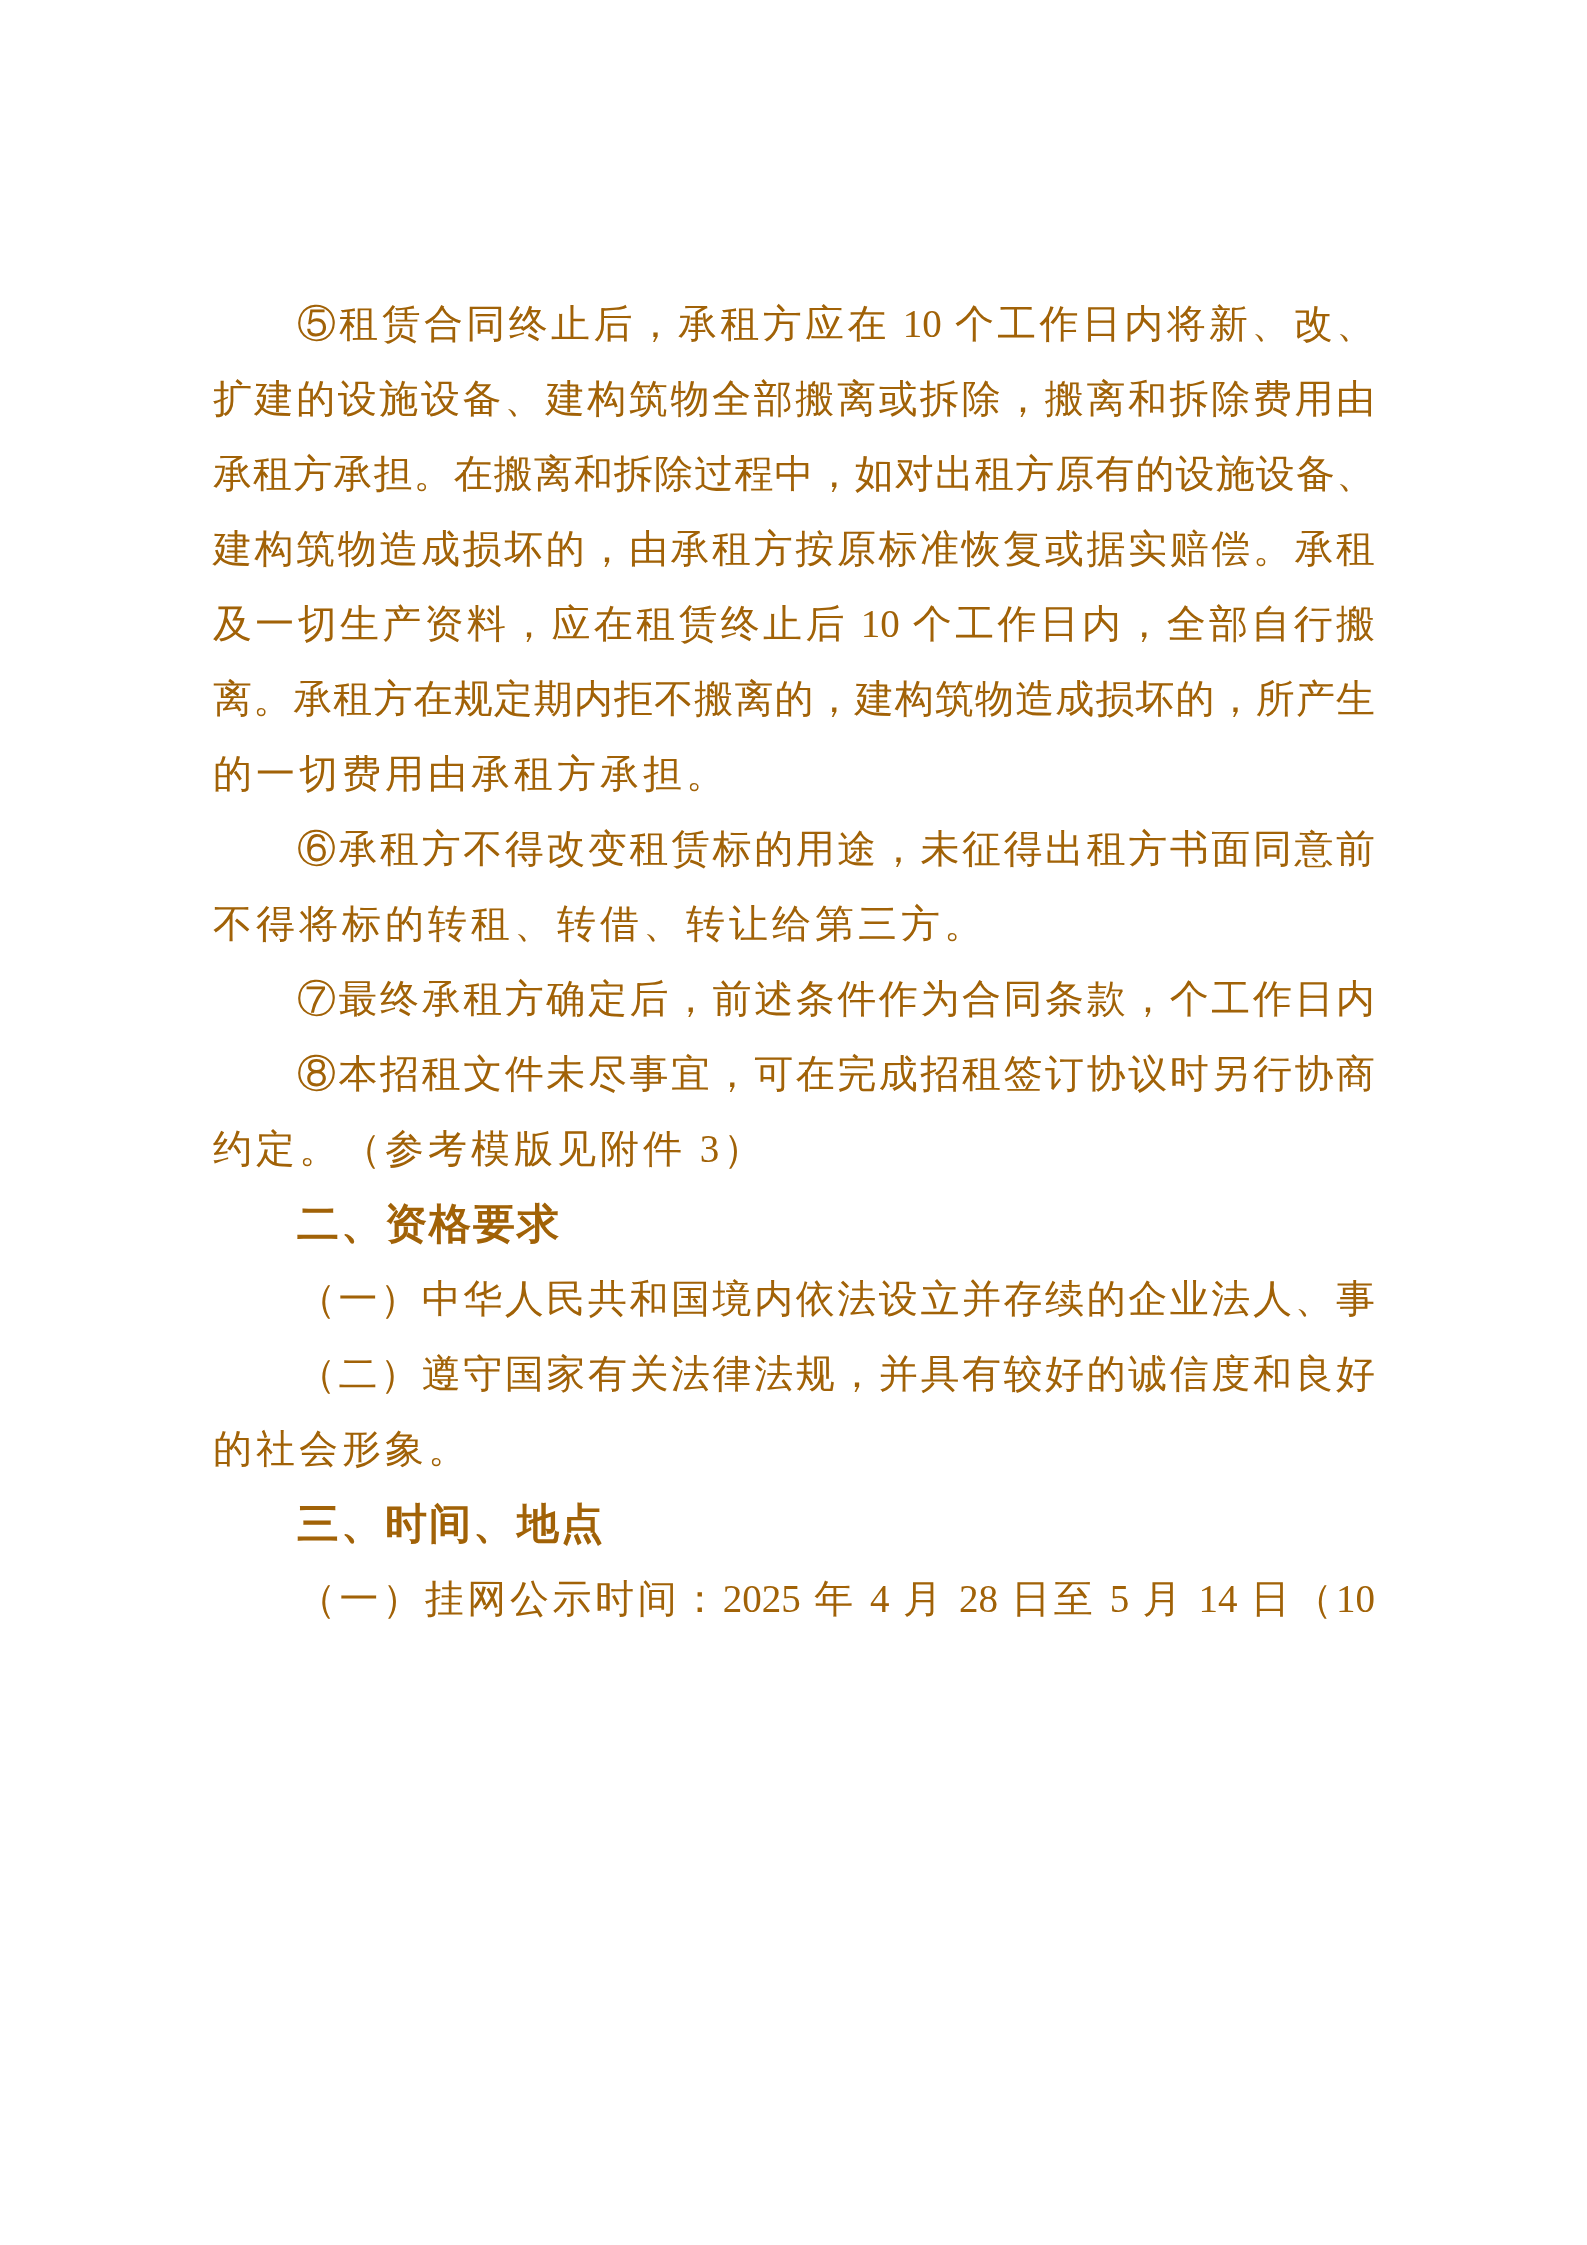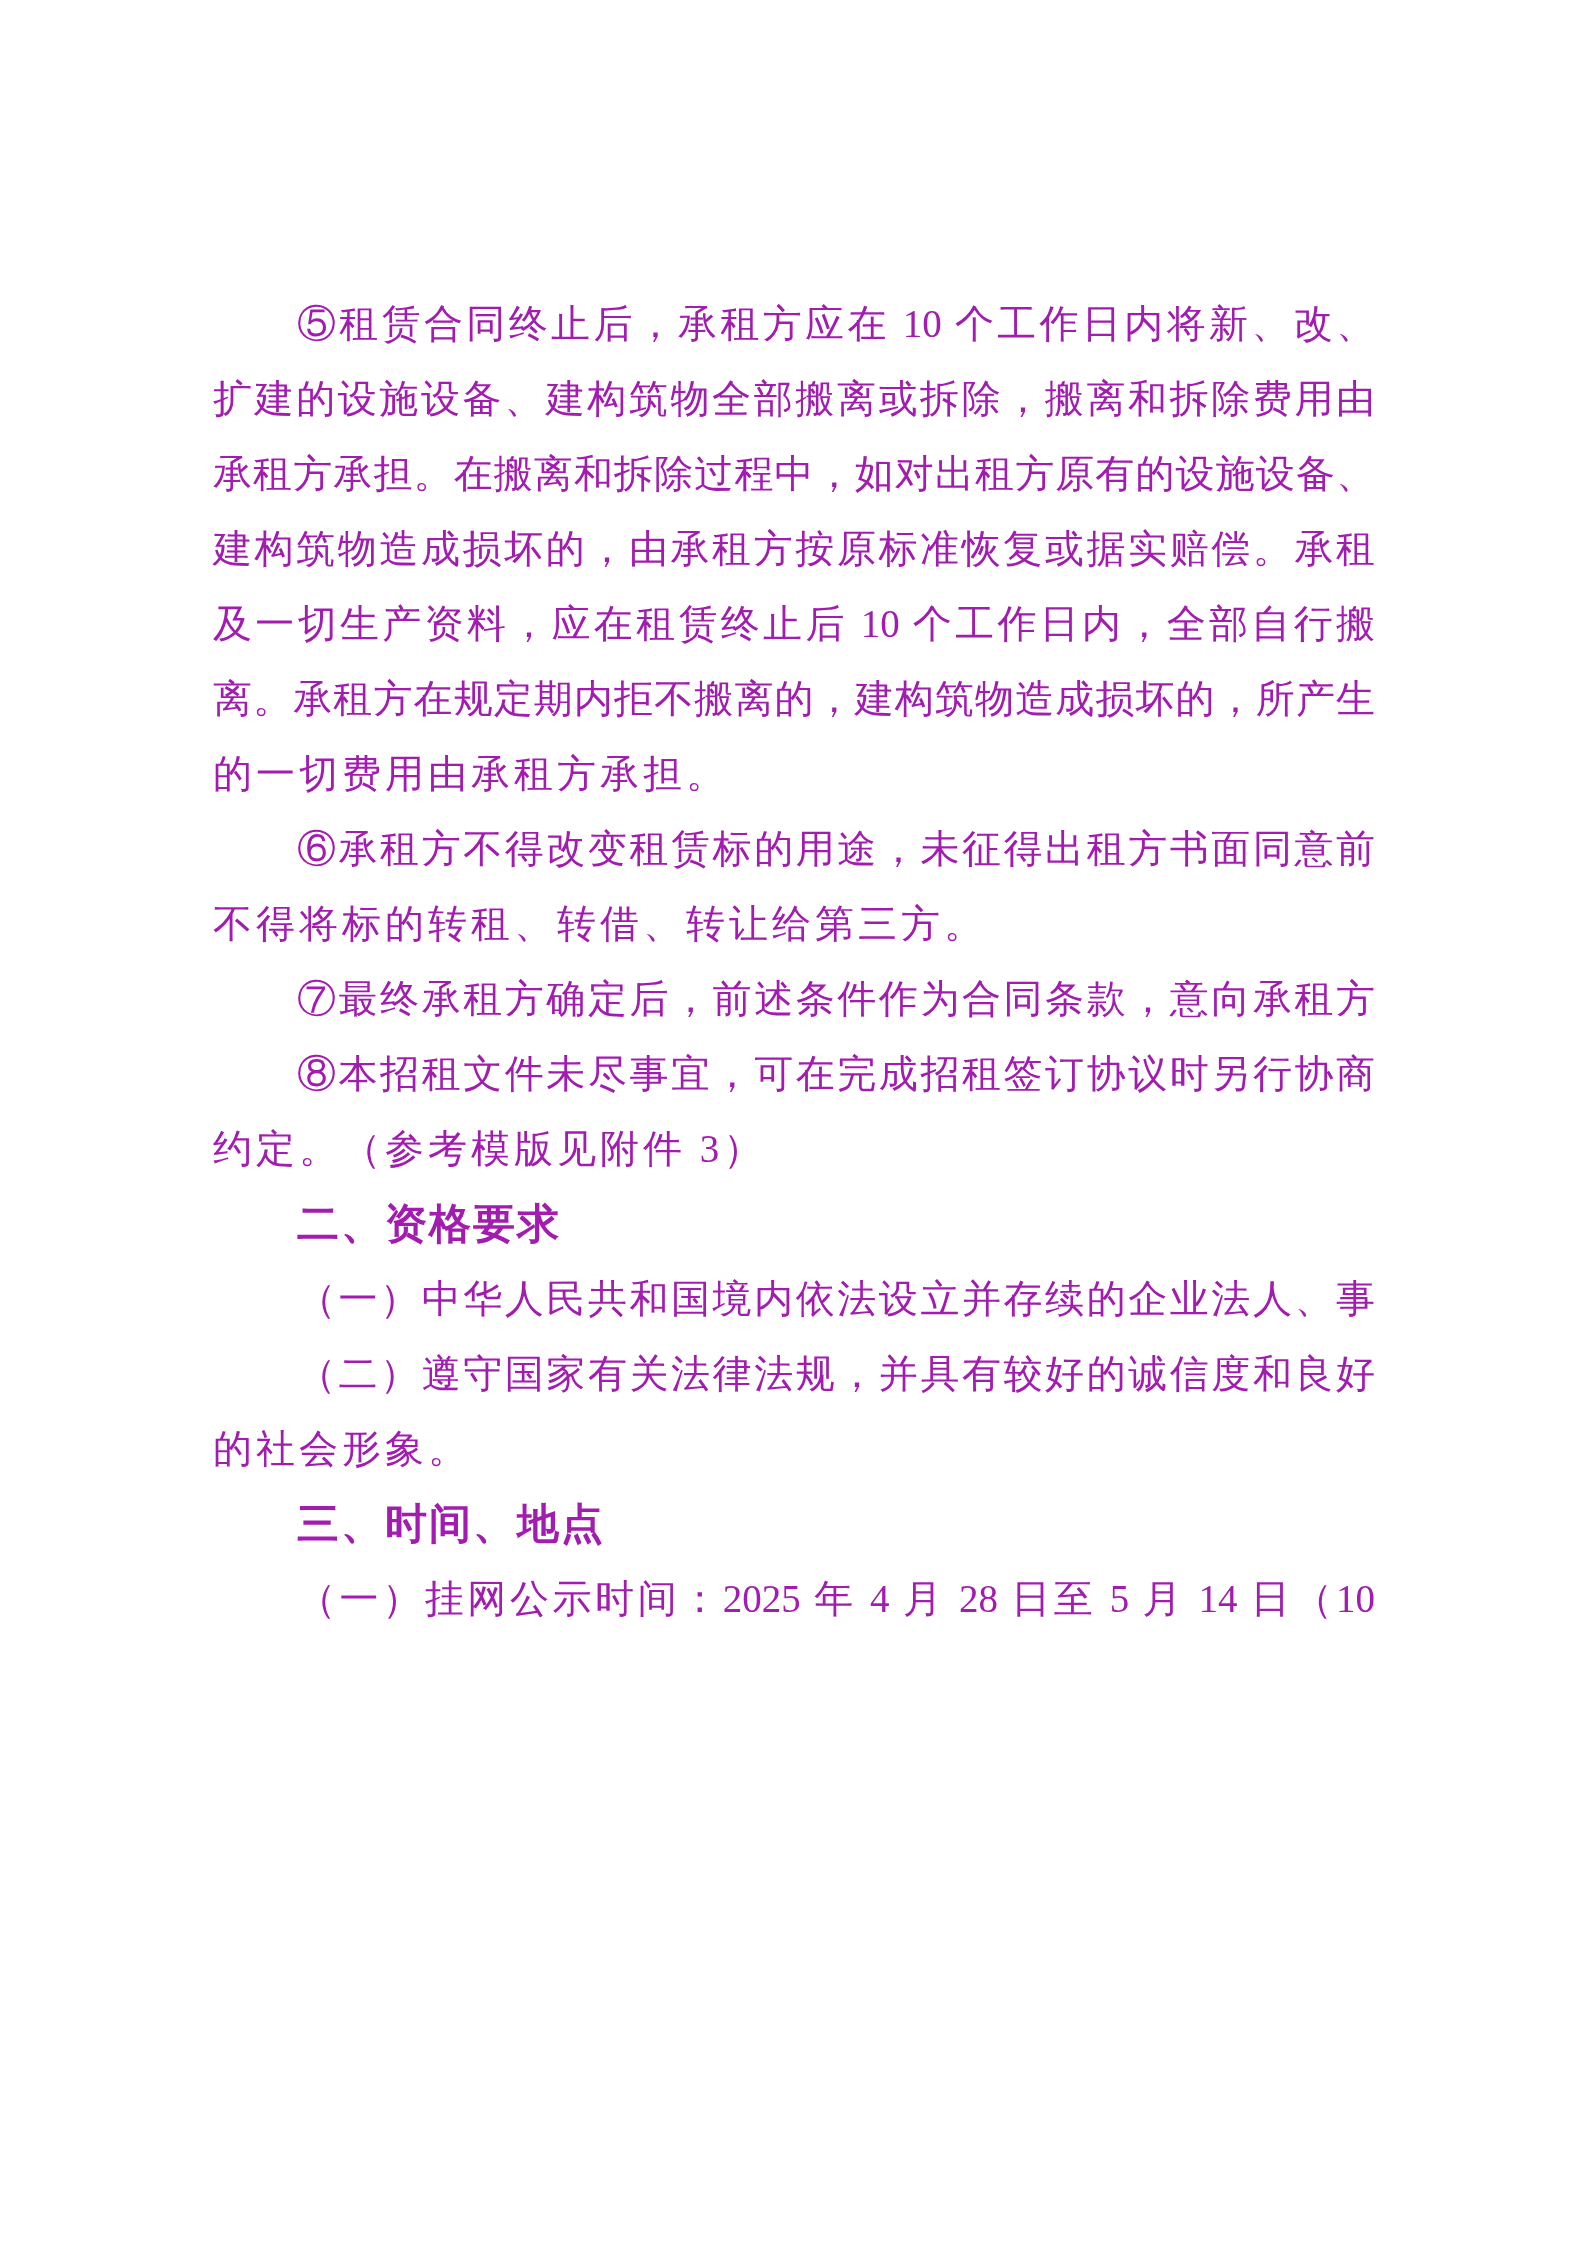--- a/index.html
+++ b/index.html
@@ -16,21 +16,21 @@
     left: 213px;
     top: 286px;
     width: 1162px;
   }
   .line {
     font-family: "Liberation Serif", "DejaVu Serif", serif;
     font-size: 39px;
     letter-spacing: 4px;
     line-height: 75px;
     height: 75px;
-    color: #a21caf;
+    color: #a16207;
     text-align: left;
     white-space: nowrap;
   }
   .line.justify {
     letter-spacing: 0;
     white-space: normal;
     text-align: justify;
     text-align-last: justify;
     text-justify: inter-character;
   }
@@ -51,21 +51,21 @@
   <div class="text-block">
     <div class="line indent justify">⑤租赁合同终止后，承租方应在 10 个工作日内将新、改、</div>
     <div class="line justify">扩建的设施设备、建构筑物全部搬离或拆除，搬离和拆除费用由</div>
     <div class="line justify">承租方承担。在搬离和拆除过程中，如对出租方原有的设施设备、</div>
     <div class="line justify">建构筑物造成损坏的，由承租方按原标准恢复或据实赔偿。承租</div>
     <div class="line justify">及一切生产资料，应在租赁终止后 10 个工作日内，全部自行搬</div>
     <div class="line justify">离。承租方在规定期内拒不搬离的，建构筑物造成损坏的，所产生</div>
     <div class="line">的一切费用由承租方承担。</div>
     <div class="line indent justify">⑥承租方不得改变租赁标的用途，未征得出租方书面同意前</div>
     <div class="line">不得将标的转租、转借、转让给第三方。</div>
-    <div class="line indent justify">⑦最终承租方确定后，前述条件作为合同条款，意向承租方</div>
+    <div class="line indent justify">⑦最终承租方确定后，前述条件作为合同条款，个工作日内</div>
     <div class="line indent justify">⑧本招租文件未尽事宜，可在完成招租签订协议时另行协商</div>
     <div class="line">约定。（参考模版见附件 3）</div>
     <div class="line indent heading">二、资格要求</div>
     <div class="line indent justify">（一）中华人民共和国境内依法设立并存续的企业法人、事</div>
     <div class="line indent justify">（二）遵守国家有关法律法规，并具有较好的诚信度和良好</div>
     <div class="line">的社会形象。</div>
     <div class="line indent heading">三、时间、地点</div>
     <div class="line indent justify">（一）挂网公示时间：2025 年 4 月 28 日至 5 月 14 日（10</div>
   </div>
 </div>

